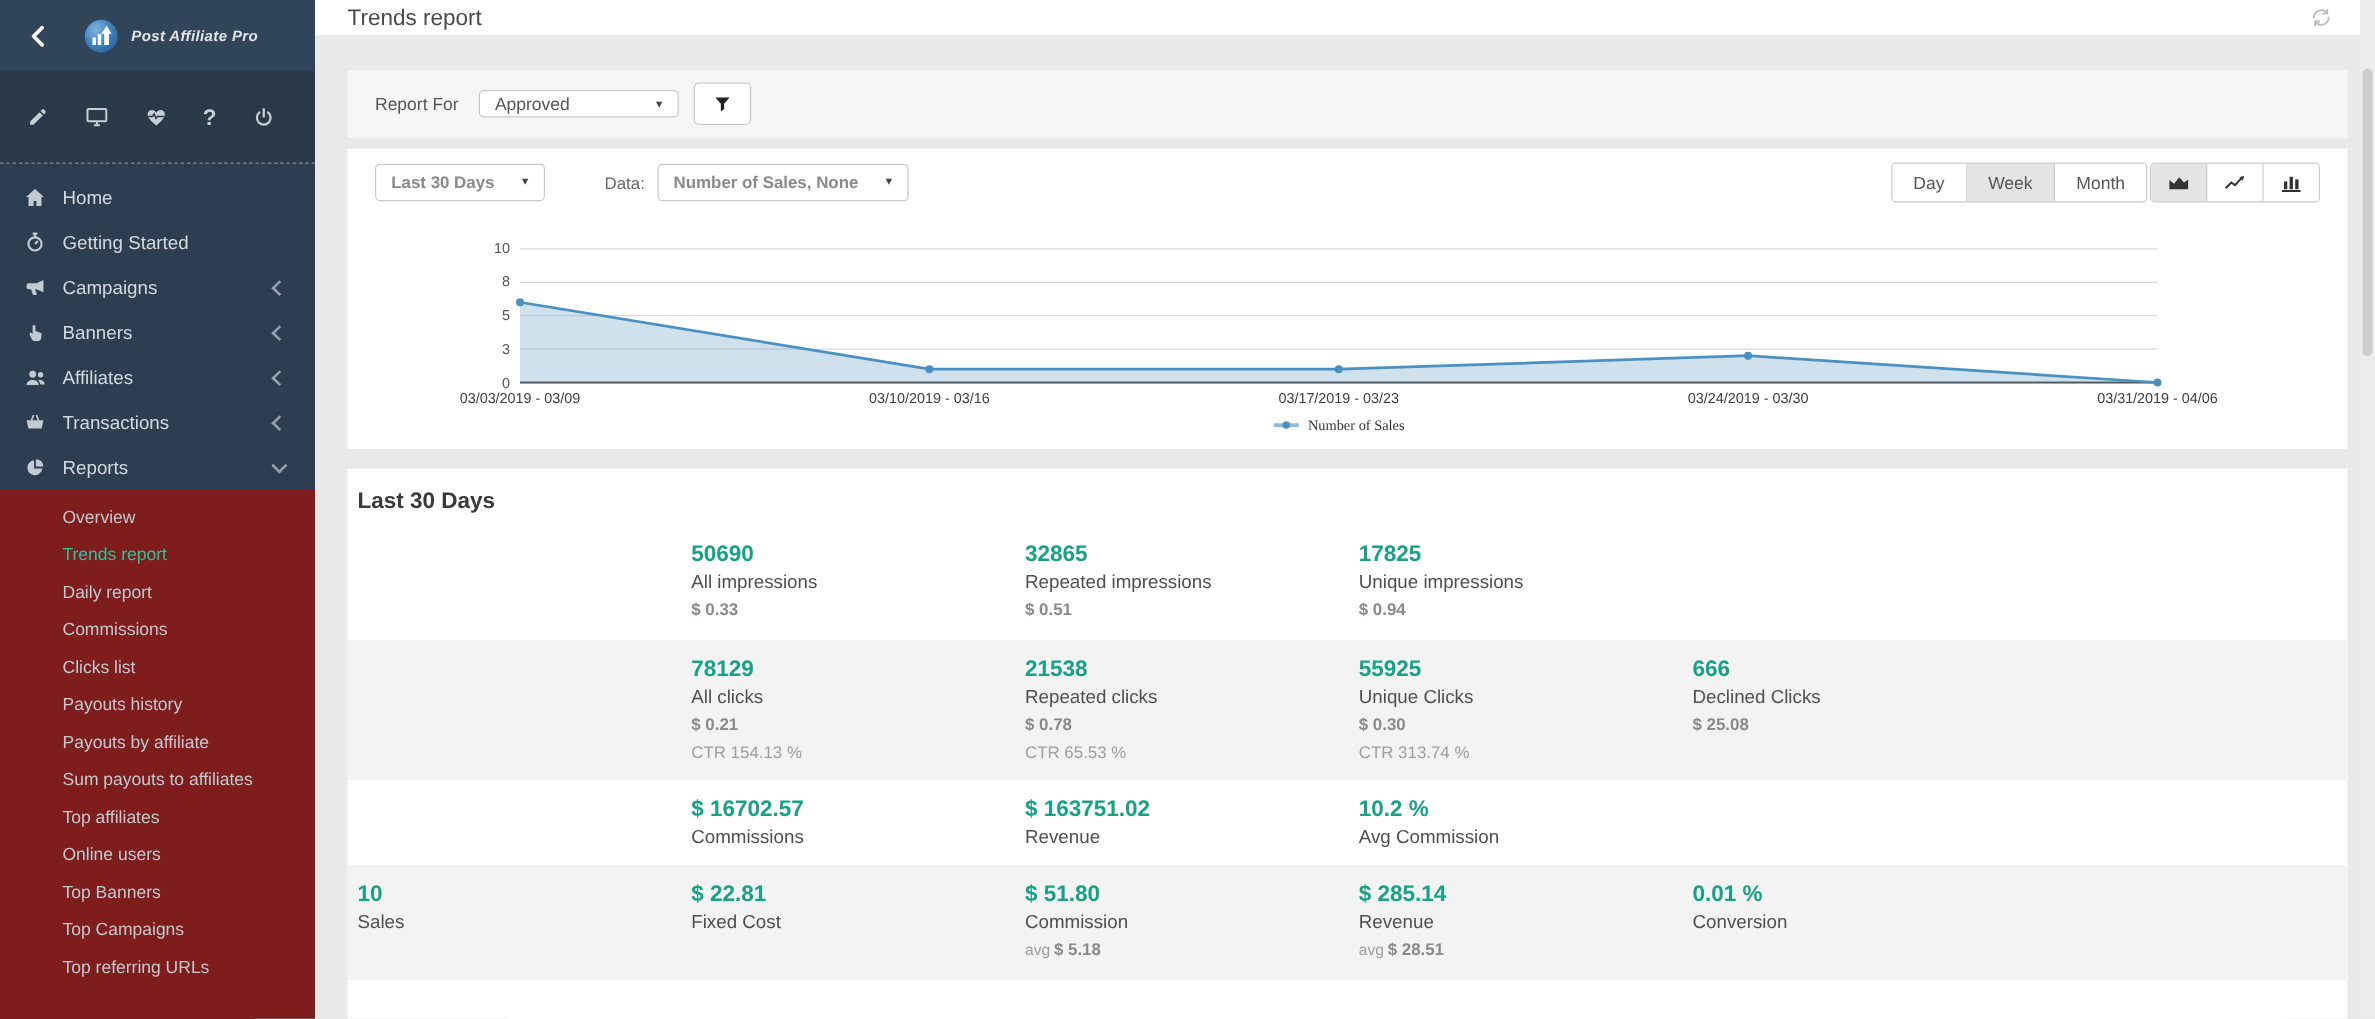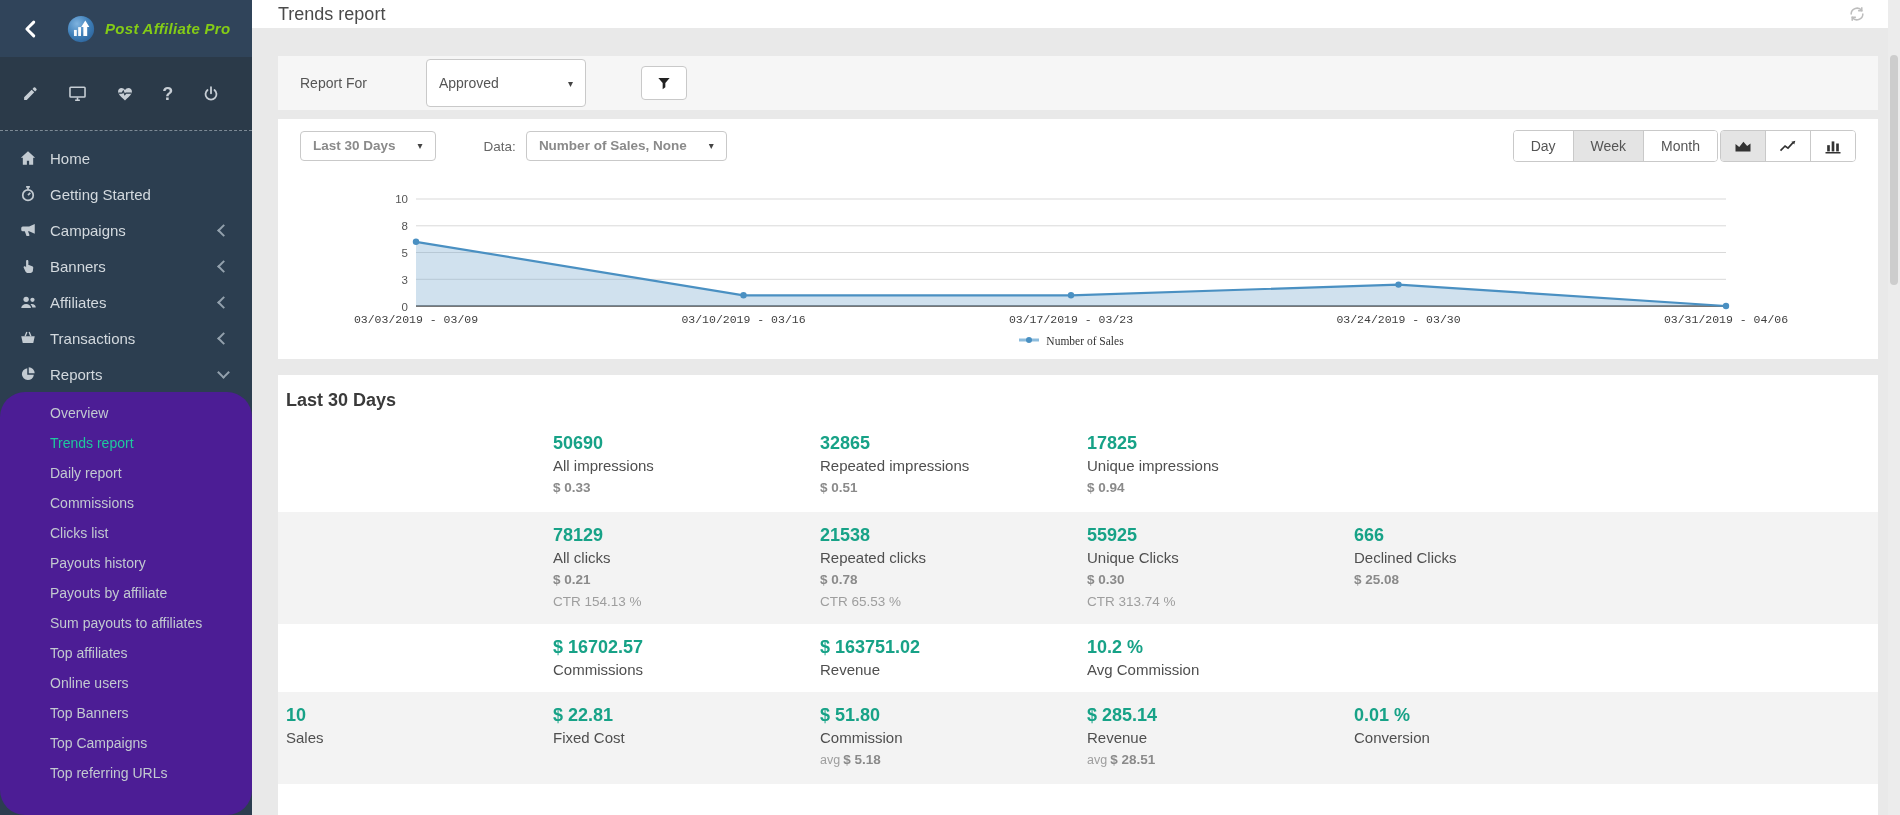--- a/index.html
+++ b/index.html
@@ -9,46 +9,46 @@
     background:#e9e9e9;color:#444;
     -webkit-font-smoothing:antialiased;
   }
   .app{display:flex;width:1900px;height:815px;position:relative;}
 
   
   .sidebar{width:252px;min-width:252px;background:#2c3e50;display:flex;flex-direction:column;overflow:hidden;}
   .logo-band{height:57px;background:#30445a;display:flex;align-items:center;padding:0 14px 0 20px;}
   .back-btn{display:flex;align-items:center;cursor:pointer;margin-right:24px;}
   .logo{display:flex;align-items:center;margin-right:9px;}
-  .brand{font-size:15px;font-weight:700;font-style:italic;color:#84cc16;letter-spacing:.3px;white-space:nowrap;text-align:right;}
+  .brand{font-size:12px;font-weight:700;font-style:italic;color:#e5e5e5;letter-spacing:.3px;white-space:nowrap;text-align:right;}
   .icon-band{height:73px;background:#2b3a49;display:flex;align-items:center;justify-content:space-between;
     padding:0 32px 0 22px;border-bottom:1px dashed #7c8a96;color:#c7ced5;}
   .icon-band .tbtn{display:flex;align-items:center;justify-content:center;cursor:pointer;}
   .icon-band .q{font-size:18px;font-weight:700;color:#c7ced5;line-height:1;}
   .menu{padding-top:9px;}
   .menu-item{height:36px;display:flex;align-items:center;padding:0 24px 0 18px;font-size:15px;color:#d3d9de;cursor:pointer;}
   .menu-item .mi-icon{width:20px;margin-right:12px;display:flex;align-items:center;justify-content:center;color:#c3cbd2;}
   .chev{width:7px;height:7px;border:solid #93a1ad;border-width:0 2px 2px 0;display:inline-block;margin-left:auto;}
   .chev.left{transform:rotate(135deg);}
   .chev.down{transform:rotate(45deg);margin-top:-3px;}
-  .submenu{background:#4c1d95;flex:1;padding-top:6px;border-radius:25px;}
+  .submenu{background:#7f1d1d;flex:1;padding-top:6px;}
   .submenu-item{height:30px;display:flex;align-items:center;padding-left:50px;font-size:14px;color:#c2c9d0;cursor:pointer;}
   .submenu-item.active{color:#1fc89d;}
 
   
   .main{flex:1;display:flex;flex-direction:column;min-width:0;}
   .header{height:52px;background:#fff;display:flex;align-items:center;padding:0 34px 0 26px;}
   .header-title{font-size:18px;color:#4a4a4a;}
   .refresh-btn{margin-left:auto;color:#bdbdbd;display:flex;cursor:pointer;}
   .content{padding:28px 22px 0 26px;}
 
   .card{background:#fff;}
-  .filterbar{background:#f6f6f6;height:54px;display:flex;align-items:center;padding:0 0 0 22px;margin-bottom:9px;gap:43px;}
+  .filterbar{background:#f6f6f6;height:54px;display:flex;align-items:center;padding:0 0 0 22px;margin-bottom:9px;}
   .fb-label{font-size:14px;color:#555;margin-right:16px;}
-  .select{background:#fff;border:1px solid #c9c9c9;border-radius:4px;height:48px;display:flex;align-items:center;
+  .select{background:#fff;border:1px solid #c9c9c9;border-radius:4px;height:22px;display:flex;align-items:center;
     justify-content:space-between;padding:0 12px;font-size:14px;color:#555;cursor:pointer;box-sizing:border-box;}
   .select .caret{font-size:10px;color:#444;margin-left:22px;}
   .select.wide{min-width:160px;}
   .select.sm{height:30px;font-size:13.5px;}
   .filter-btn{width:46px;height:34px;background:#fff;border:1px solid #c9c9c9;border-radius:4px;display:flex;
     align-items:center;justify-content:center;color:#222;margin-left:12px;cursor:pointer;box-sizing:border-box;padding:0;}
 
   .chart-card{padding:11px 0 12px;margin-bottom:16px;}
   .chart-toolbar{display:flex;align-items:center;padding:0 22px;}
   .data-label{font-size:13.5px;color:#666;margin:0 10px 0 16px;padding-left:32px;}
@@ -58,21 +58,21 @@
     border-right:1px solid #c9c9c9;background:#fff;cursor:pointer;}
   .btn-group > :last-child{border-right:none;}
   .pbtn.active{background:#e4e4e4;}
   .ibtn{width:44px;height:30px;display:flex;align-items:center;justify-content:center;color:#333;
     border-right:1px solid #c9c9c9;background:#fff;cursor:pointer;}
   .ibtn.active{background:#e4e4e4;}
 
   .chart-wrap{position:relative;margin:37px 0 0 138px;width:1310px;height:108px;}
   .chart-wrap svg{position:absolute;left:0;top:0;width:1310px;height:108px;overflow:visible;}
   .ylabels span{position:absolute;right:calc(100% + 8px);transform:translateY(-50%);font-size:11.5px;color:#555;}
-  .xlabels{position:relative;margin-left:138px;width:1310px;height:16px;margin-top:6px;font-family:Liberation Mono, monospace;}
+  .xlabels{position:relative;margin-left:138px;width:1310px;height:16px;margin-top:6px;}
   .xlabels span{position:absolute;transform:translateX(-50%);font-size:11.5px;color:#3e3e3e;white-space:nowrap;top:0;}
   .legend{margin-left:138px;width:1310px;display:flex;justify-content:center;align-items:flex-start;gap:6px;
     margin-top:6px;font-size:11.5px;color:#333;font-family:Liberation Serif, serif;}
 
   .stats-card{min-height:440px;}
   .stats-heading{padding:15px 8px 9px;font-size:18px;font-weight:700;color:#3a3a3a;}
   .stat-row{display:grid;grid-template-columns:repeat(6,267px);padding:11px 0 12px 8px;}
   .stat-row:nth-child(even){background:#f3f3f3;}
   .stat-cell{padding-right:18px;}
   .sv{font-size:18px;font-weight:700;color:#17a287;line-height:24px;}

